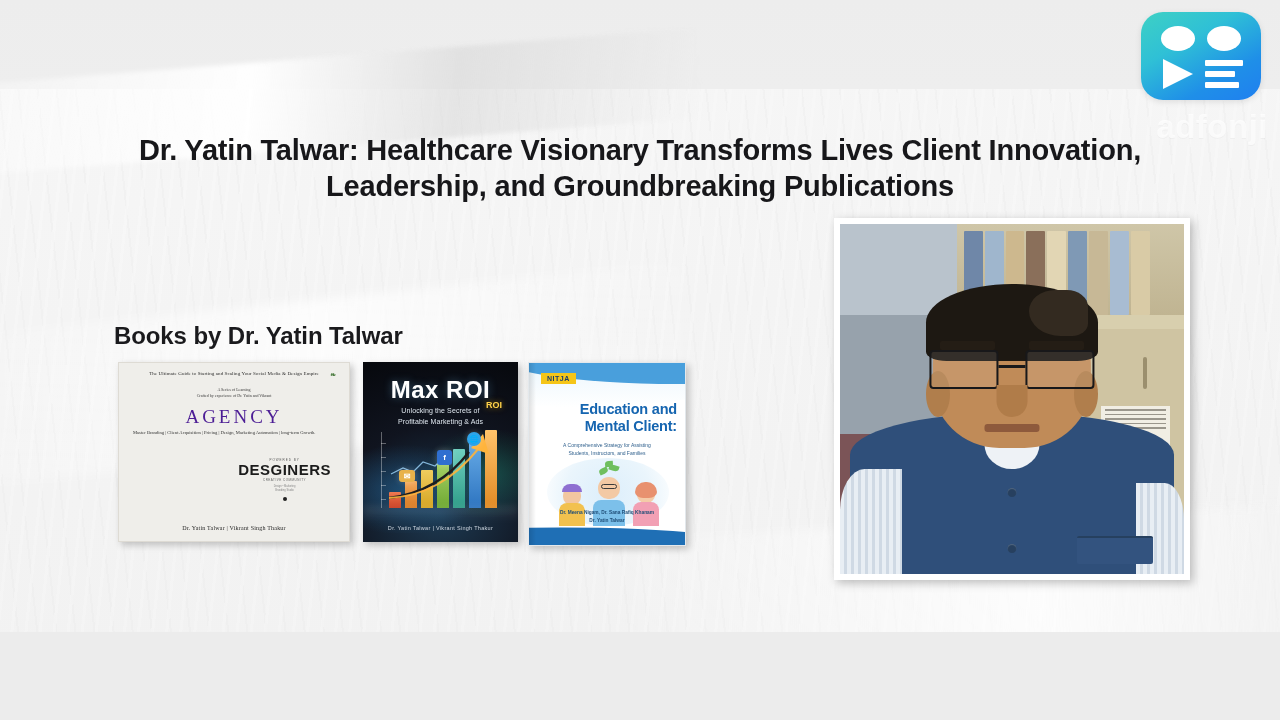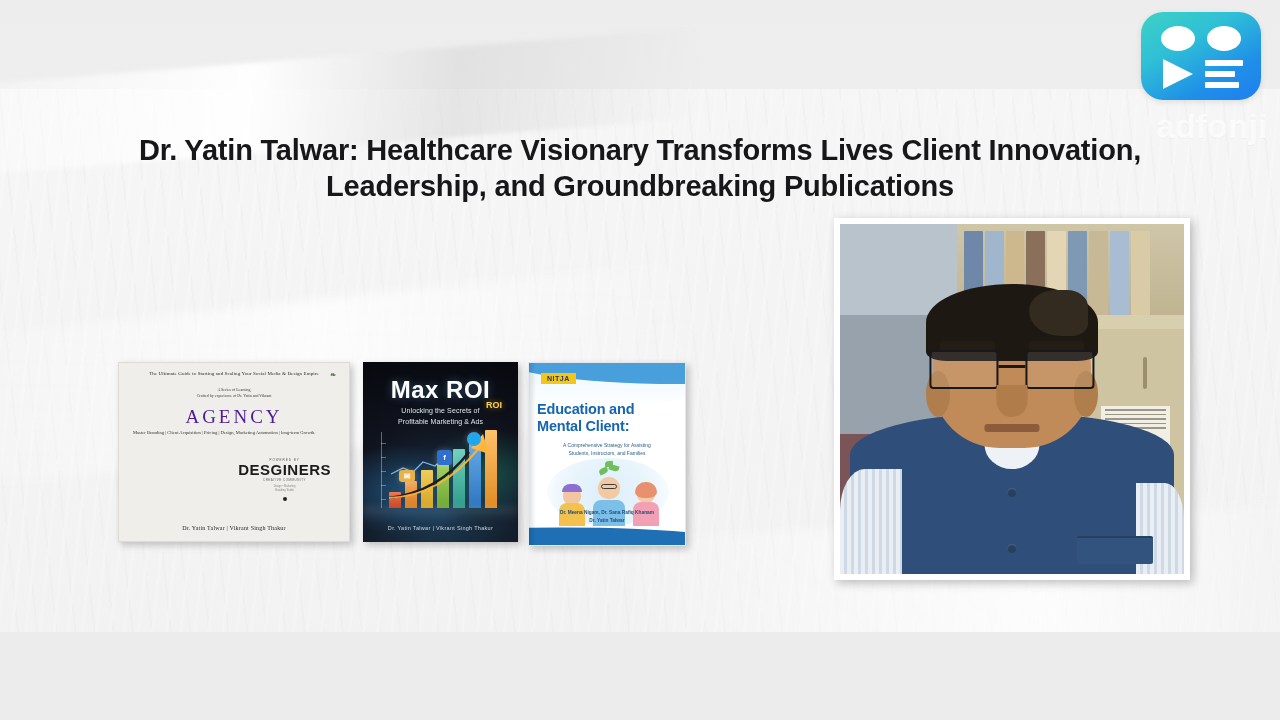--- a/index.html
+++ b/index.html
@@ -134,21 +134,21 @@
 
   
   .book3 { left:410px; width:158px; height:184px; background:#ffffff; border:1px solid #e3e8ec; }
   .b3-topwave { position:absolute; left:0; top:0; width:100%; height:44px;
                 background:linear-gradient(180deg,#eaf6fd,#ffffff);
                 clip-path:ellipse(125% 100% at 30% 0%); }
   .b3-topwave2 { position:absolute; left:0; top:0; width:100%; height:30px;
                  background:#2b8fd6; clip-path:ellipse(120% 100% at 95% -30%); opacity:.85; }
   .b3-badge { position:absolute; left:12px; top:10px; background:#f5c518; color:#1b3c6b;
               font-size:7px; font-weight:700; padding:2px 6px; letter-spacing:.5px; }
-  .b3-title { position:absolute; left:8px; right:8px; top:38px; text-align:left;
+  .b3-title { position:absolute; left:8px; right:8px; top:38px; text-align:right;
               font-size:14.5px; font-weight:700; color:#1565b0; line-height:1.18; letter-spacing:-.2px; }
   .b3-sub { position:absolute; left:14px; right:14px; top:78px; text-align:center;
             font-size:5px; color:#2e5f8c; line-height:1.6; }
   .b3-art { position:absolute; left:18px; top:95px; width:122px; height:68px;
             background:radial-gradient(circle at 50% 55%, #dceefb 0%, #eaf5fc 60%, #ffffff 100%);
             border-radius:50%; }
   .fig { position:absolute; bottom:0; }
   .fig .head { border-radius:50% 50% 45% 45%; position:absolute; left:50%; transform:translateX(-50%); }
   .fig .body { position:absolute; left:50%; transform:translateX(-50%); border-radius:8px 8px 0 0; }
   .plant i { position:absolute; background:#6fbf5e; border-radius:50% 0; }
@@ -245,20 +245,21 @@
     <span class="play"></span>
     <span class="lines">
         <i></i>
         <i></i>
         <i></i>
       </span>
   </div>
 
   <div class="headline">Dr. Yatin Talwar: Healthcare Visionary Transforms Lives Client Innovation, Leadership, and Groundbreaking Publications</div>
 
+  <div class="section-title">Books by Dr. Yatin Talwar</div>
 
   <div class="books">
 
     <div class="book book1">
       <div class="b1-inner">
         <div class="b1-mark">❧</div>
         <div class="b1-top">The Ultimate Guide to Starting and Scaling Your Social Media &amp; Design Empire</div>
         <div class="b1-sub2" style="white-space: pre-line;">A Series of Learning
 Crafted by experience of Dr. Yatin and Vikrant</div>
         <div class="b1-title">

